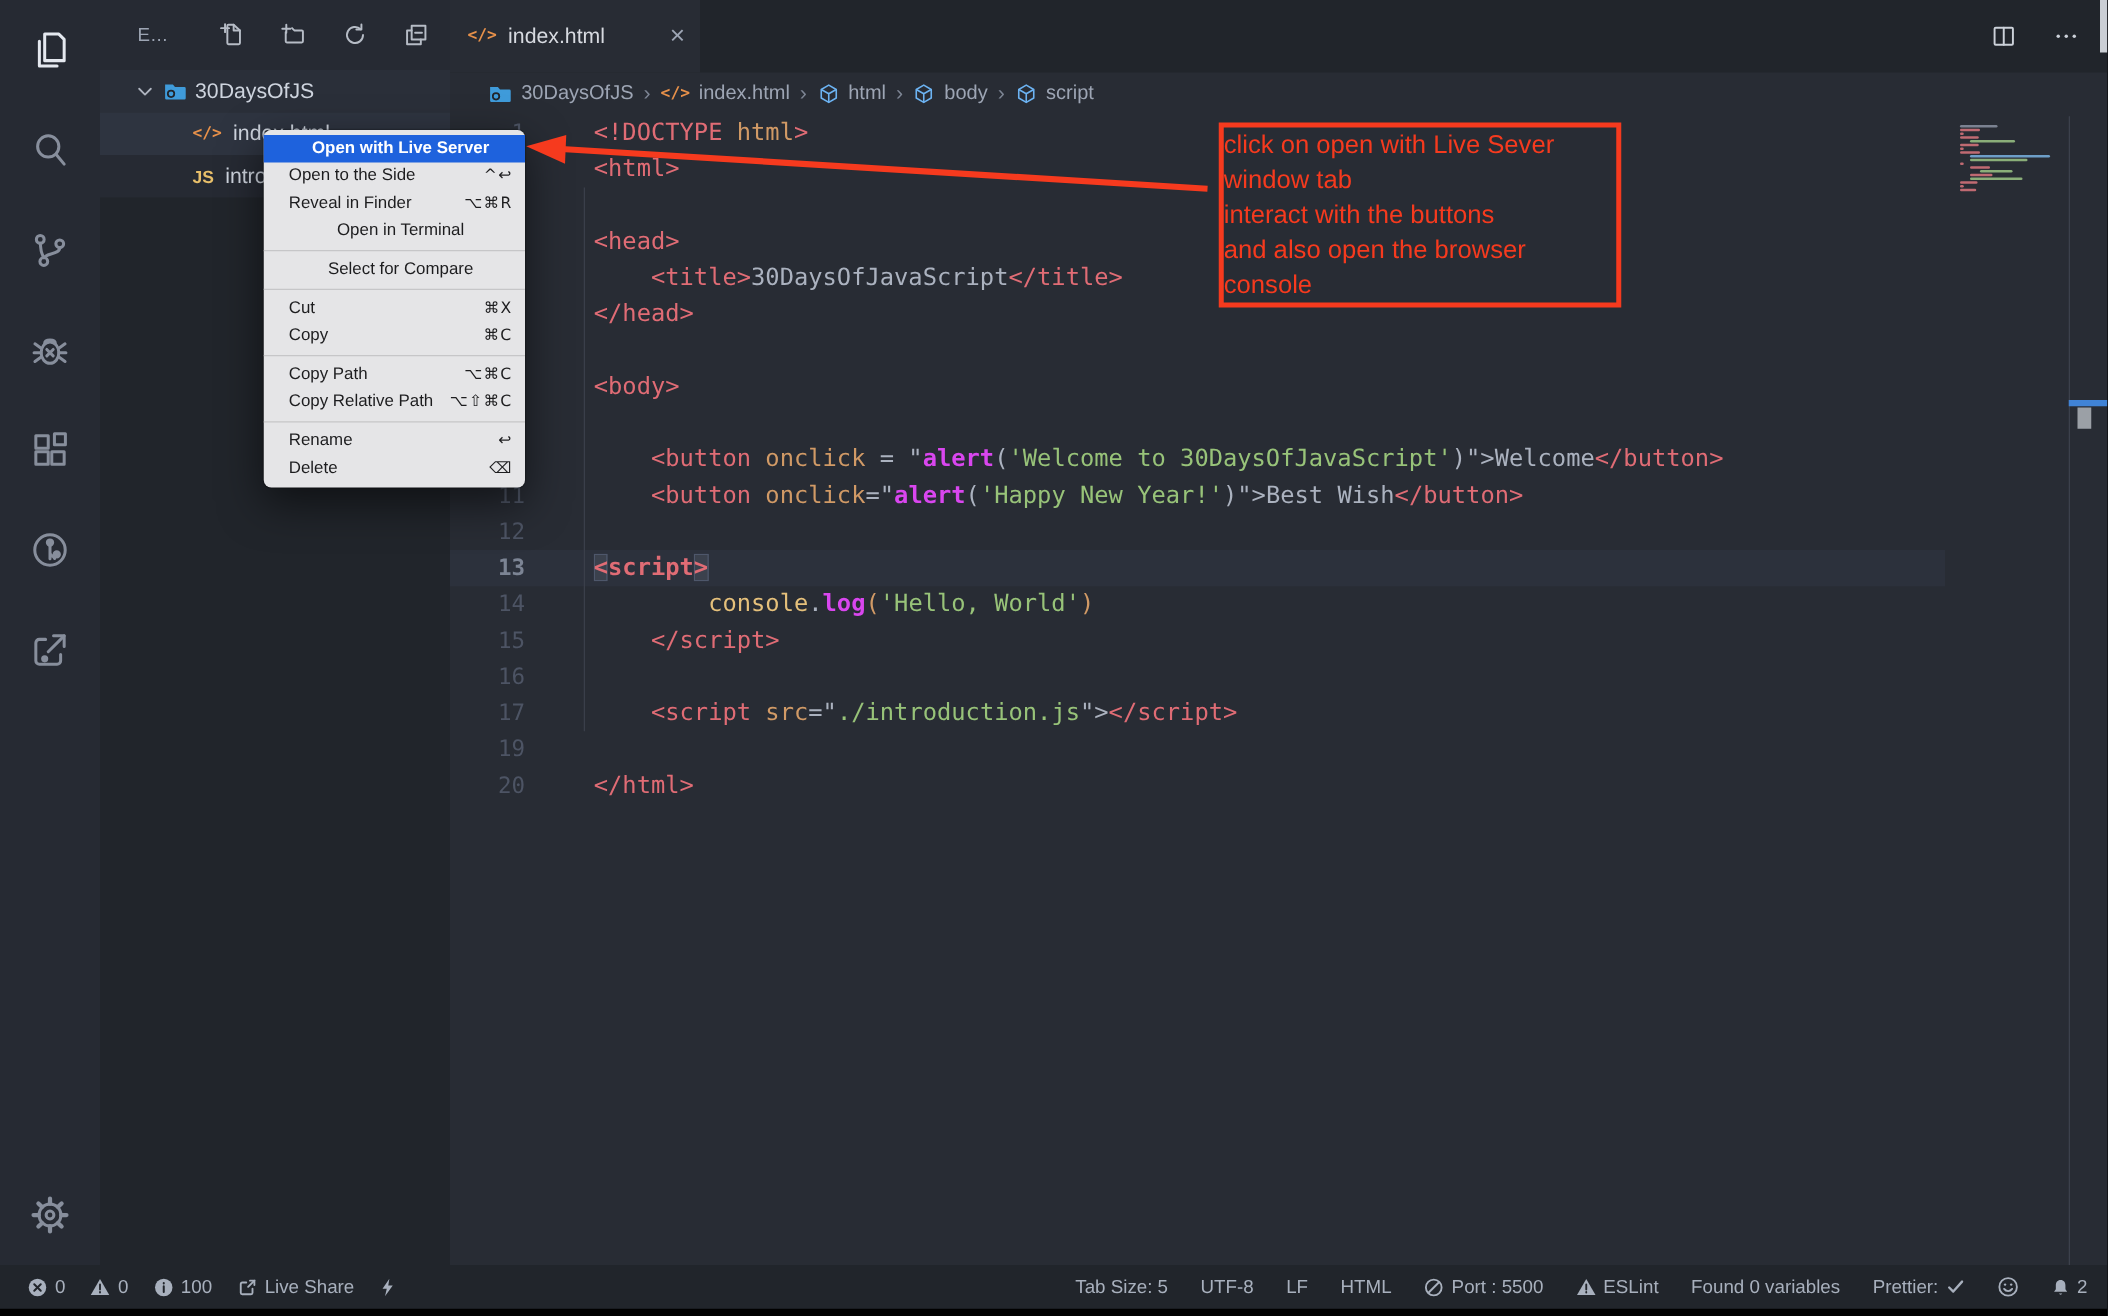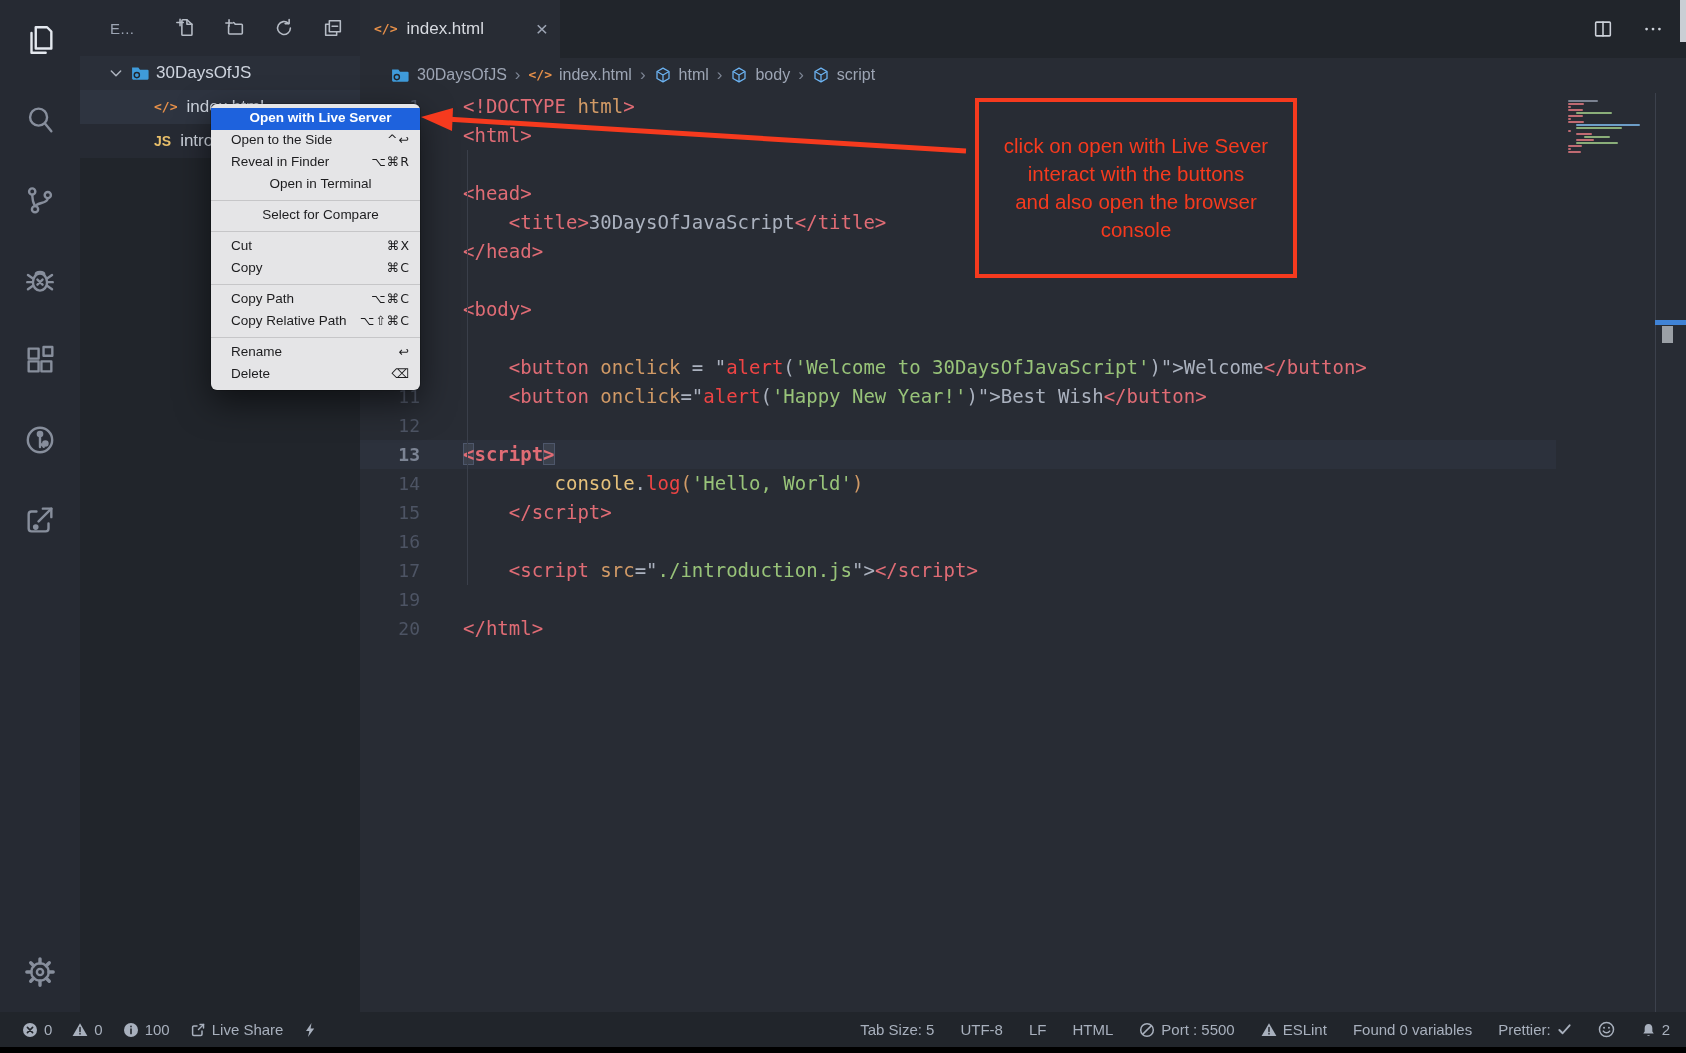--- a/index.html
+++ b/index.html
@@ -44,26 +44,26 @@
                font-size:16px;gap:8px;}
   .bc-item{display:flex;align-items:center;gap:7px;cursor:pointer;}
   .bc-sep{color:#7d8594;font-size:17px;}
 
   .code{position:relative;font-family:"DejaVu Sans Mono","Liberation Mono",monospace;
         font-size:19px;line-height:29px;color:#abb2bf;}
   .cl{height:29px;display:flex;white-space:pre;}
   .cl.cur{background:linear-gradient(to right,#2c313c 0,#2c313c 1196px,rgba(0,0,0,0) 1196px);font-weight:bold;}
   .ln{flex:none;width:60px;text-align:right;color:#4d5464;font-size:18px;}
   .cl.cur .ln{color:#7c8494;}
-  .lt{flex:none;margin-left:43px;}
+  .lt{flex:none;margin-left:55px;}
   .tk-tag{color:#e06c75;}
   .tk-attr{color:#d19a66;}
   .tk-str{color:#98c379;}
   .tk-stru{color:#98c379;}
-  .tk-fn{color:#ef4444;}
+  .tk-fn{color:#d946ef;font-weight:bold;}
   .tk-obj{color:#e5c07b;}
   .tk-pl{color:#abb2bf;}
   .tk-par{color:#d19a66;}
   .tk-tagh{color:#e06c75;background:#3b414d;box-shadow:inset 0 0 0 1px #4e576b;}
   .indent-guide{position:absolute;left:107px;top:58px;width:1px;height:435px;background:#3a3f4a;}
 
   .minimap{position:absolute;left:1568px;top:100px;width:84px;}
   .mm-line{height:2px;margin-bottom:1px;border-radius:1px;}
   .mm-divider{position:absolute;left:1655px;top:93px;width:1px;height:919px;background:#3c414c;}
   .mm-slider{position:absolute;left:1655px;top:320px;width:31px;height:5px;background:#4083d6;}
@@ -73,23 +73,23 @@
   
   .context-menu{position:absolute;left:211px;top:104px;width:209px;background:#e5e5e7;
                 border-radius:6px;box-shadow:0 12px 34px rgba(0,0,0,.55),0 0 0 1px rgba(0,0,0,.18);
                 padding:4px 0;font-size:13.5px;color:#1d1d1f;z-index:30;}
   .cm-item{display:flex;align-items:center;height:18px;padding:0 10px 4px 20px;cursor:pointer;justify-content:center;}
   .cm-item.hl{background:#1e62dd;color:#fff;font-weight:bold;}
   .cm-shortcut{margin-left:auto;font-family:"DejaVu Sans",sans-serif;font-size:12.5px;letter-spacing:1px;}
   .cm-sep{height:1px;background:#c6c6c8;margin:4px 0;}
 
   
-  .annotation{position:absolute;left:975px;top:98px;width:322px;height:180px;box-sizing:border-box;
+  .annotation{position:absolute;left:975px;top:98px;width:322px;height:148px;box-sizing:border-box;
               border:4px solid #f63a1e;color:#f63a1e;display:flex;flex-direction:column;
-              justify-content:center;text-align:center;font-size:20.5px;line-height:28px;z-index:20;}
+              justify-content:center;text-align:left;font-size:20.5px;line-height:28px;z-index:20;}
   .arrow-svg{position:absolute;left:0;top:0;pointer-events:none;z-index:40;}
 
   
   .status-bar{position:absolute;left:0;right:0;bottom:6px;height:35px;background:#21252b;
               color:#a8b0bd;display:flex;align-items:center;font-size:15px;padding:0 16px 0 22px;
               box-sizing:border-box;}
   .sb-left{display:flex;gap:20px;align-items:center;}
   .sb-right{margin-left:auto;display:flex;gap:26px;align-items:center;}
   .st-item{display:flex;align-items:center;gap:6px;cursor:pointer;white-space:nowrap;}
   .bottom-strip{position:absolute;left:0;right:0;bottom:0;height:6px;background:#000;}
@@ -411,20 +411,21 @@
         <span class="cm-shortcut">↩</span>
       </div>
       <div class="cm-item">
         <span>Delete</span>
         <span class="cm-shortcut">⌫</span>
       </div>
     </div>
 
   <div class="annotation" id="annotation">
       <div>click on open with Live Sever</div>
+      <div>window tab</div>
       <div>interact with the buttons</div>
       <div>and also open the browser</div>
       <div>console</div>
     </div>
 
   <svg class="arrow-svg" width="1686" height="1053" viewBox="0 0 1686 1053">
     <line x1="966" y1="151" x2="446" y2="119" stroke="#f63a1e" stroke-width="5"></line>
     <polygon points="421,117 452,131 453,108" fill="#f63a1e"></polygon>
   </svg>
 

